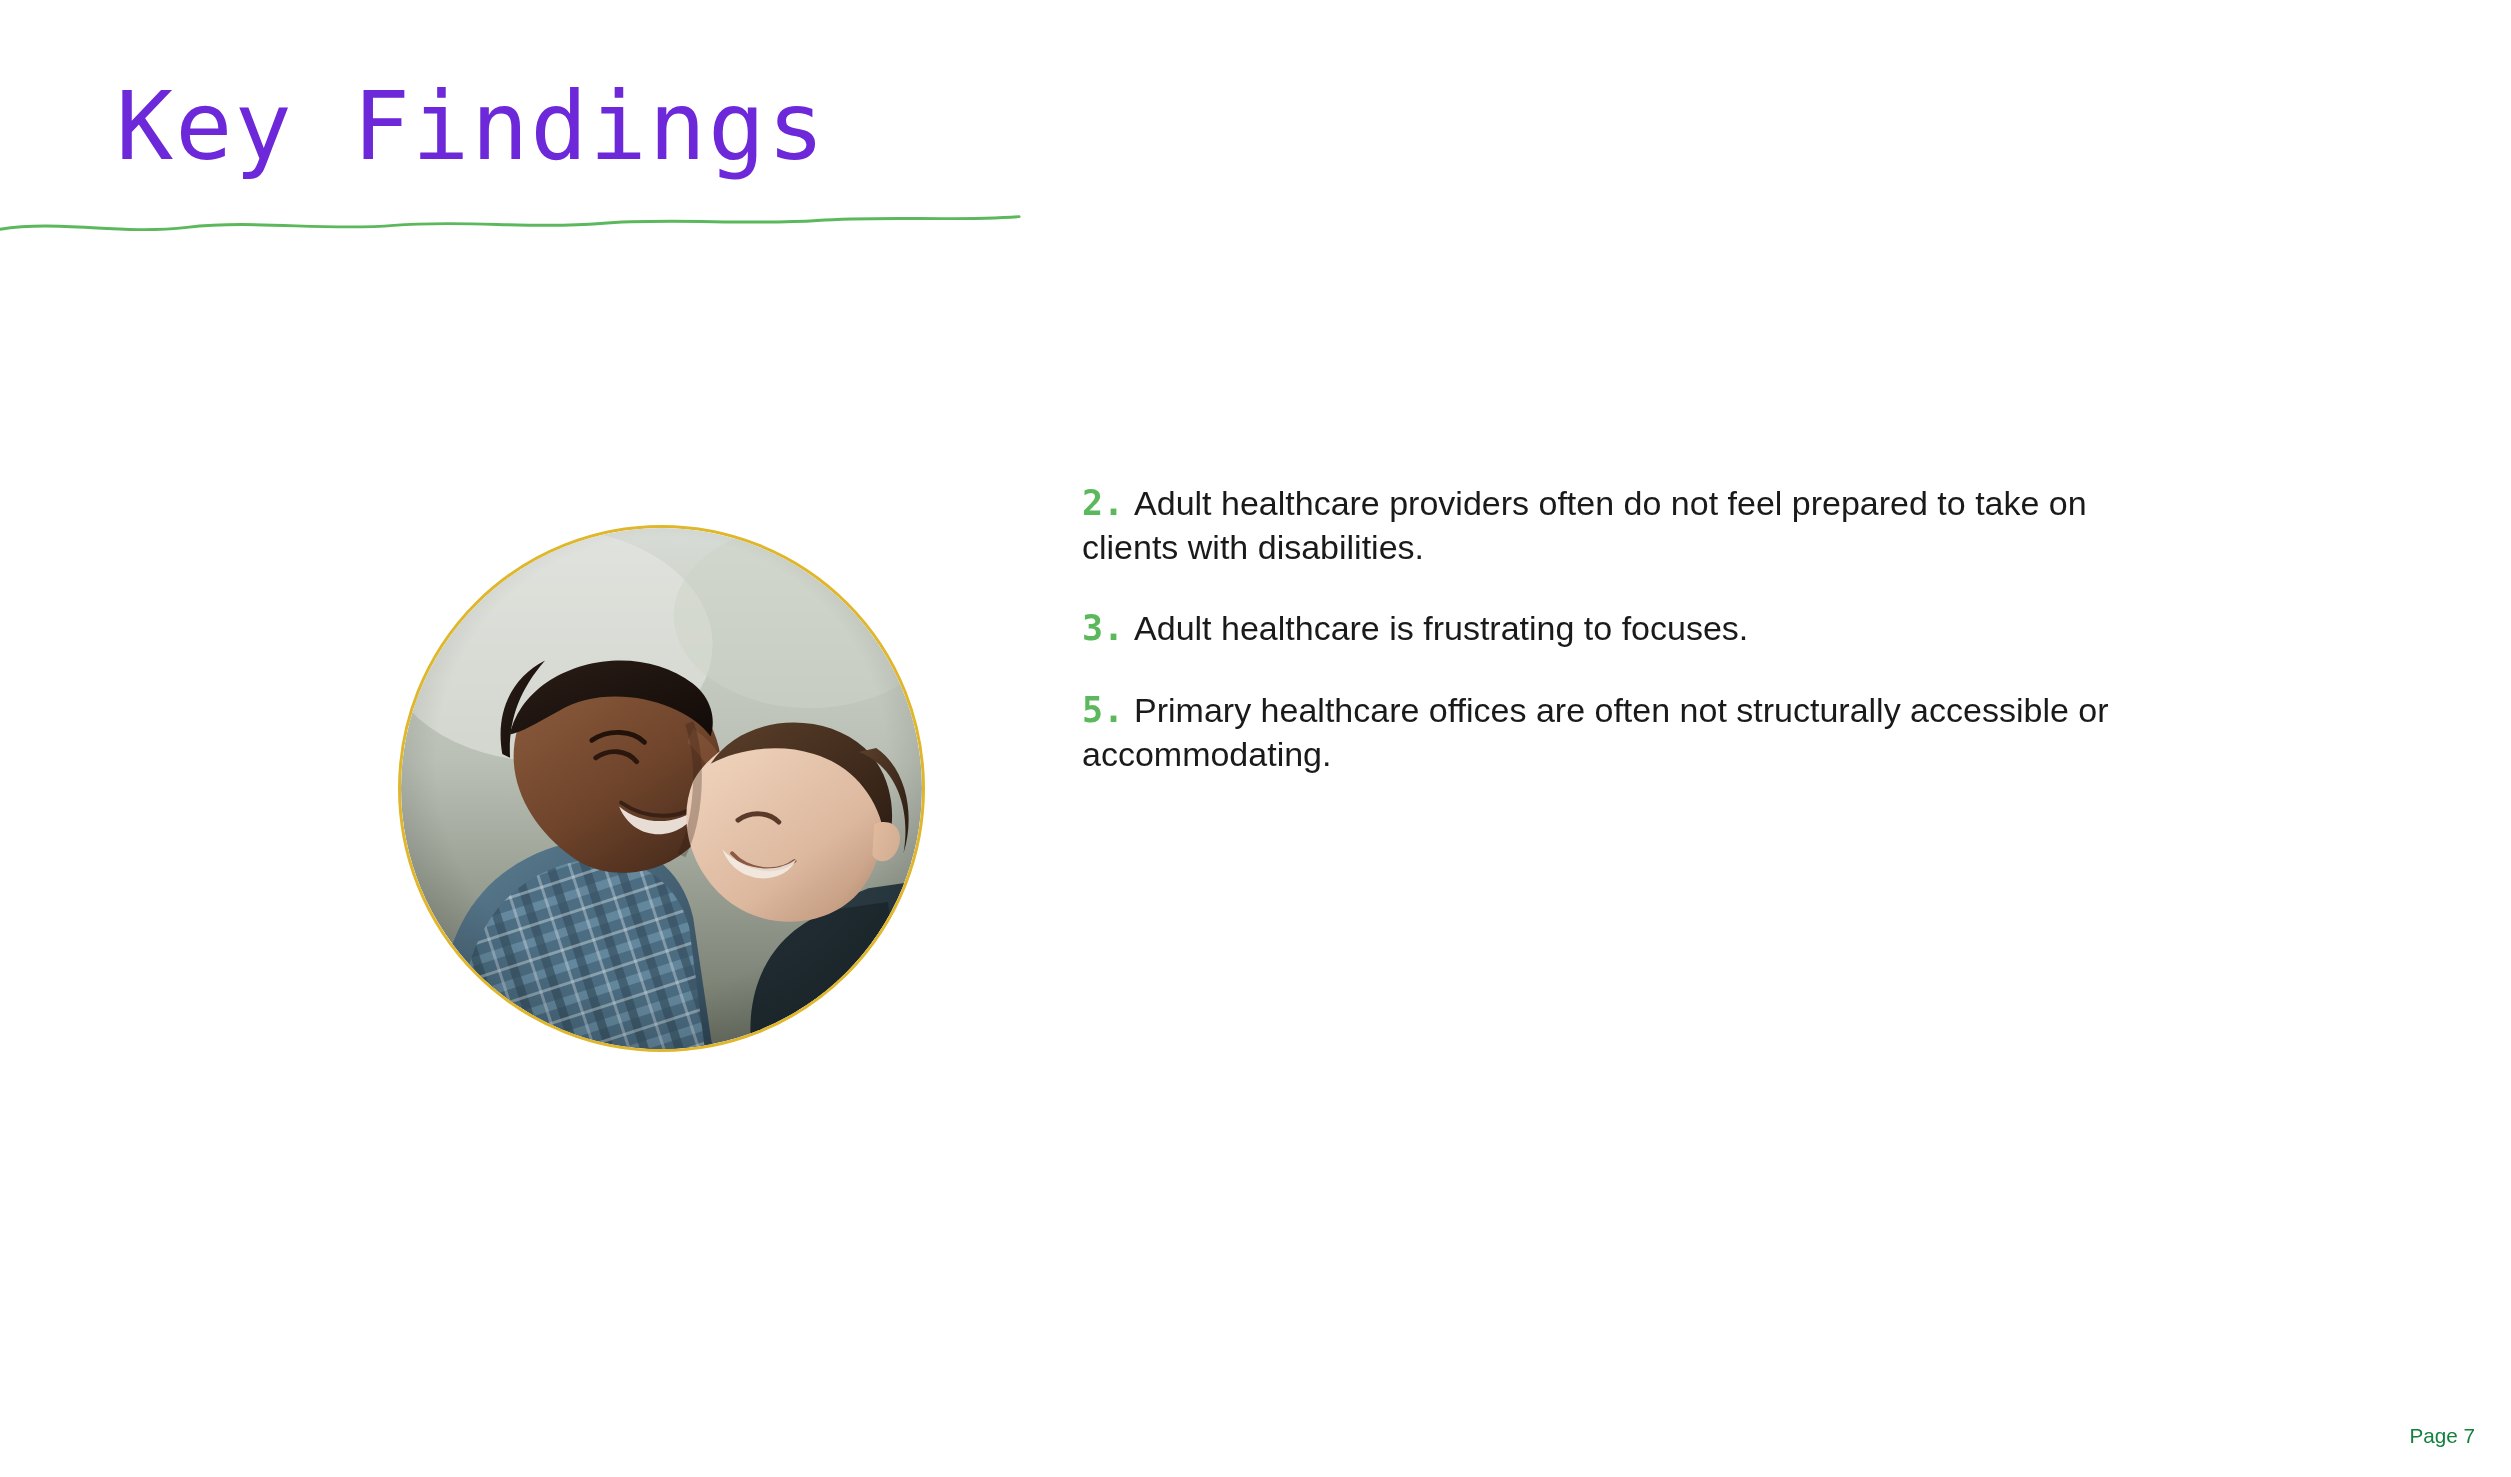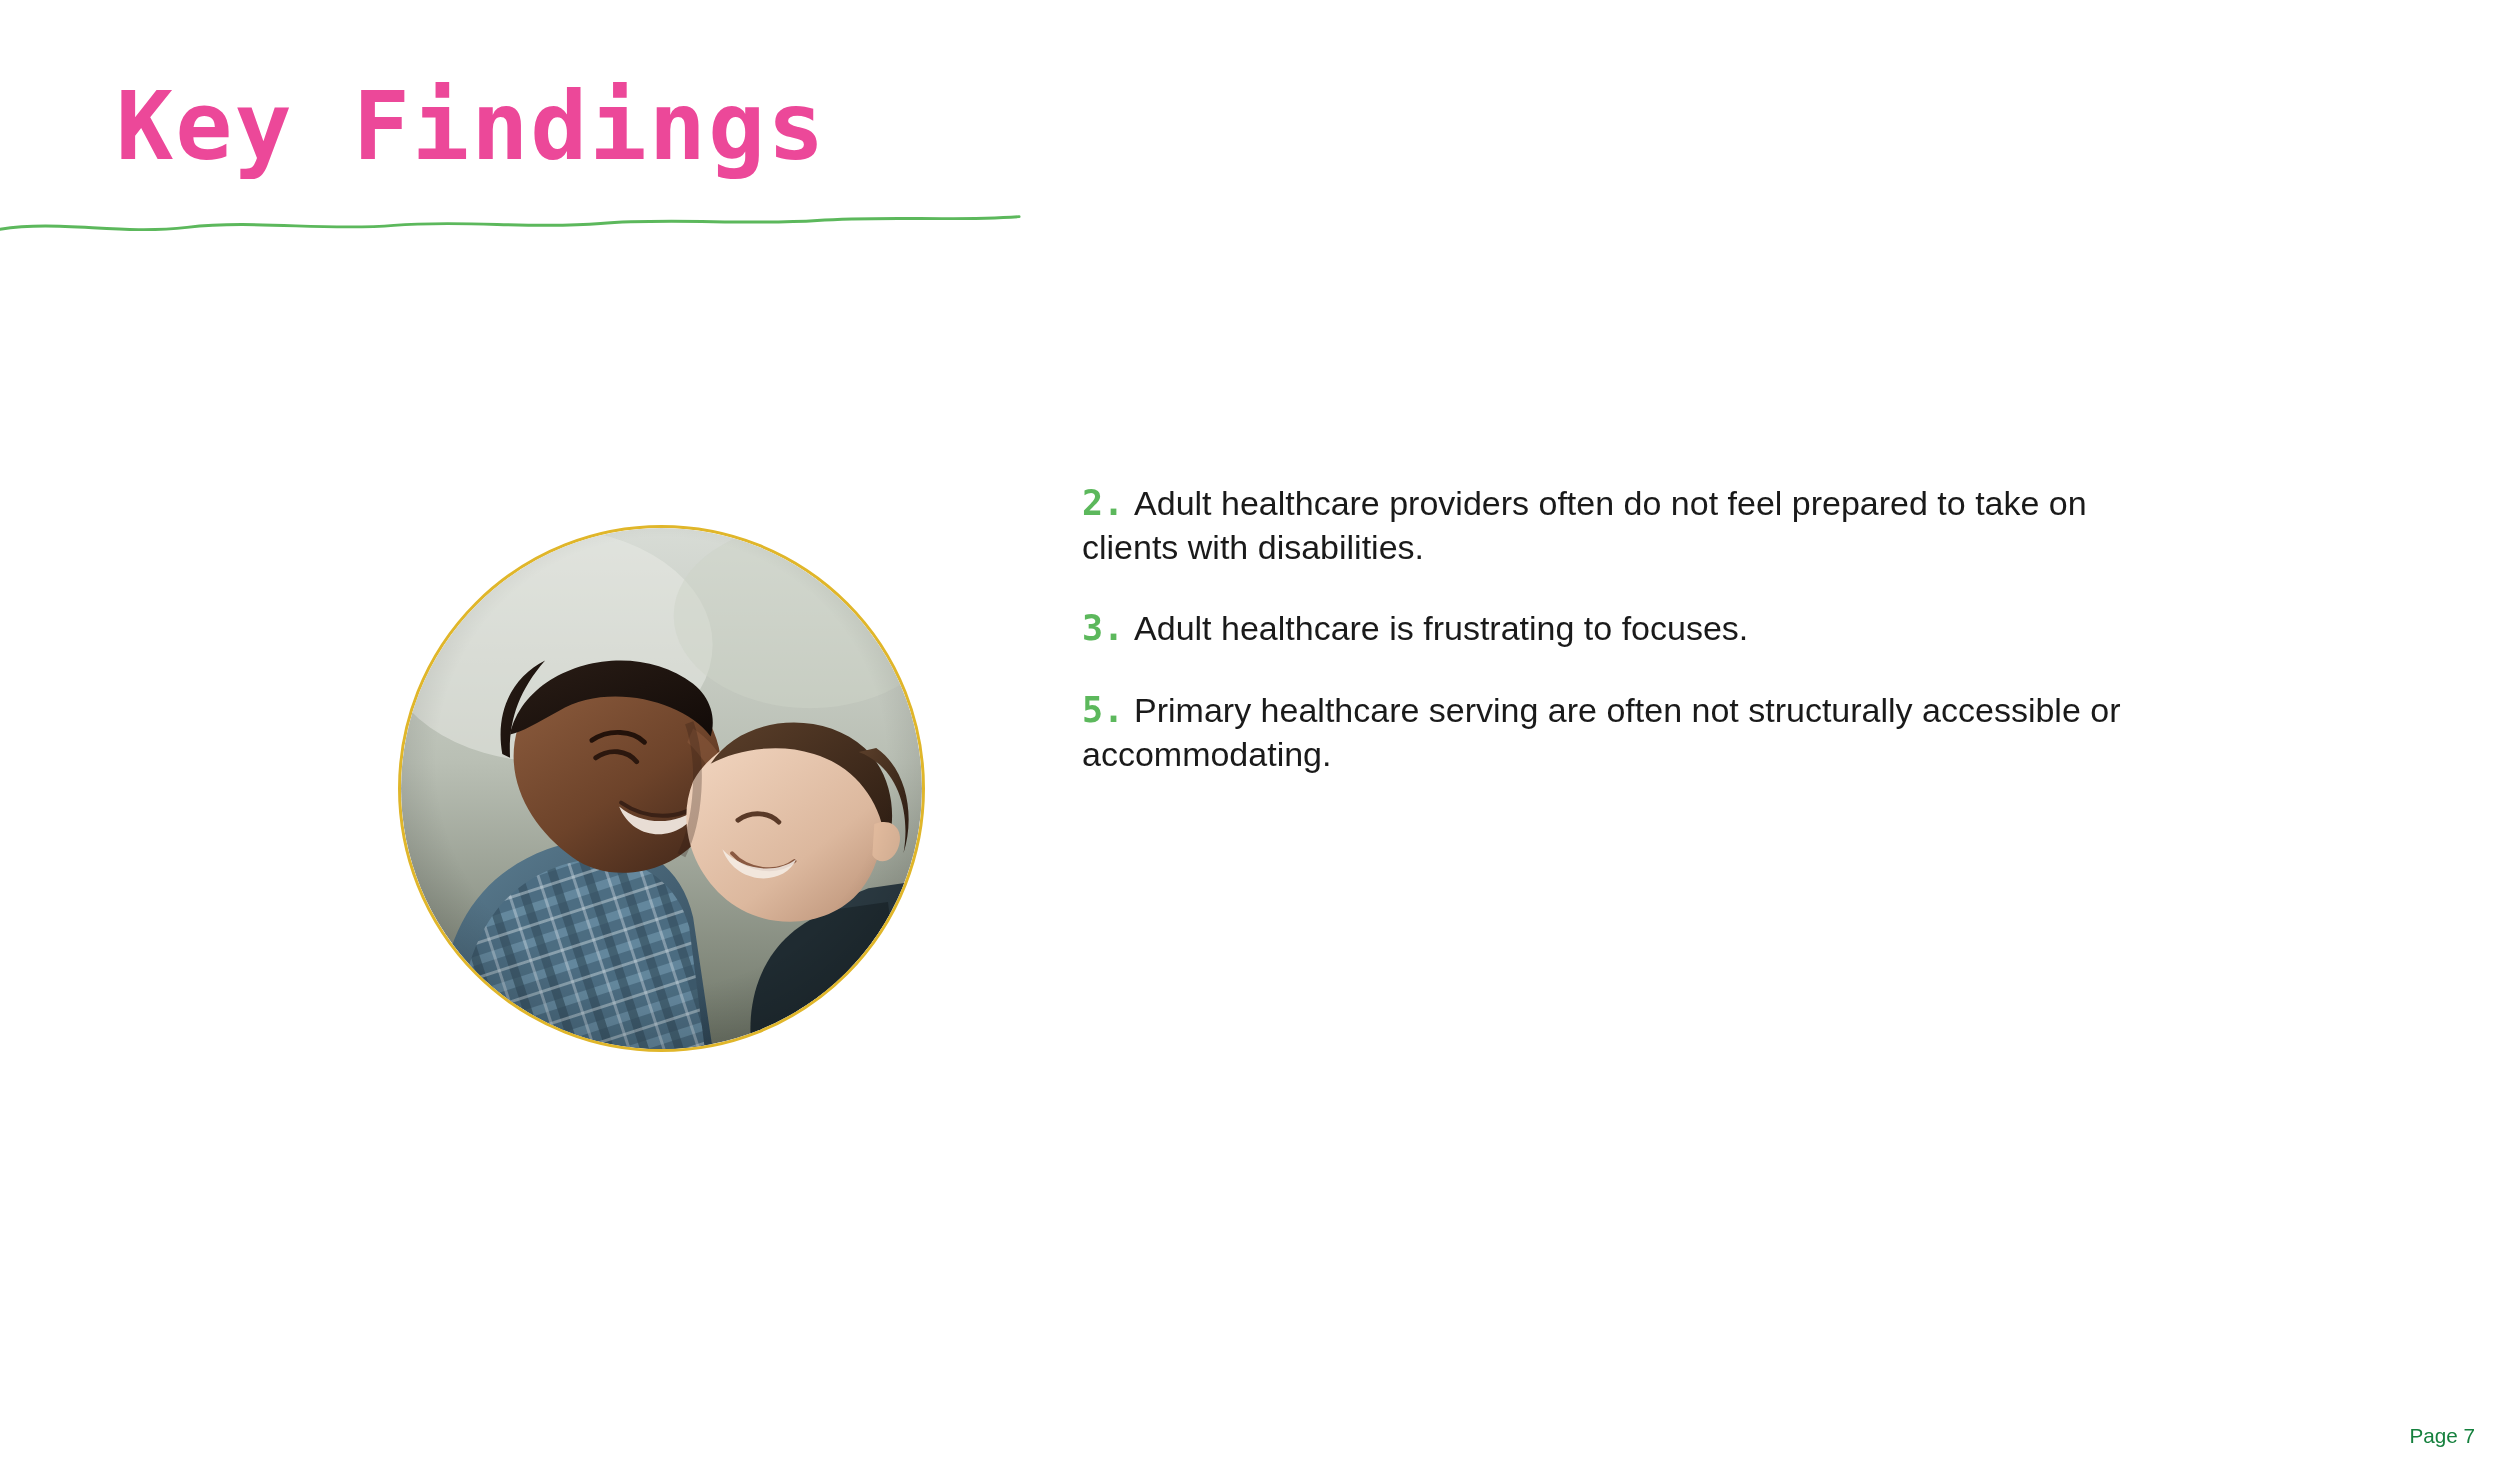--- a/index.html
+++ b/index.html
@@ -22,23 +22,23 @@
     background: #ffffff;
   }
 
   
   .title {
     position: absolute;
     left: 116px;
     top: 77px;
     font-family: "DejaVu Sans Mono", "Liberation Mono", monospace;
     font-size: 95px;
-    font-weight: 700;
+    font-weight: 400;
     letter-spacing: 2px;
-    color: #ec4899;
+    color: #6d28d9;
     white-space: nowrap;
     line-height: 1.05;
   }
 
   .title-rule {
     position: absolute;
     left: 0px;
     top: 202px;
     width: 1024px;
     height: 39px;
@@ -201,21 +201,21 @@
     <div class="finding">
       <span class="num">2.</span><span class="txt">Adult healthcare providers often do not feel prepared to take on clients with disabilities.</span>
     </div>
 
     <div class="finding">
       <span class="num">3.</span><span class="txt">Adult healthcare is frustrating to focuses.</span>
     </div>
 
 
     <div class="finding">
-      <span class="num">5.</span><span class="txt">Primary healthcare serving are often not structurally accessible or accommodating.</span>
+      <span class="num">5.</span><span class="txt">Primary healthcare offices are often not structurally accessible or accommodating.</span>
     </div>
 
   </div>
 
   <div class="page-number">Page 7</div>
 
 </div>
 
 
 </body></html>

